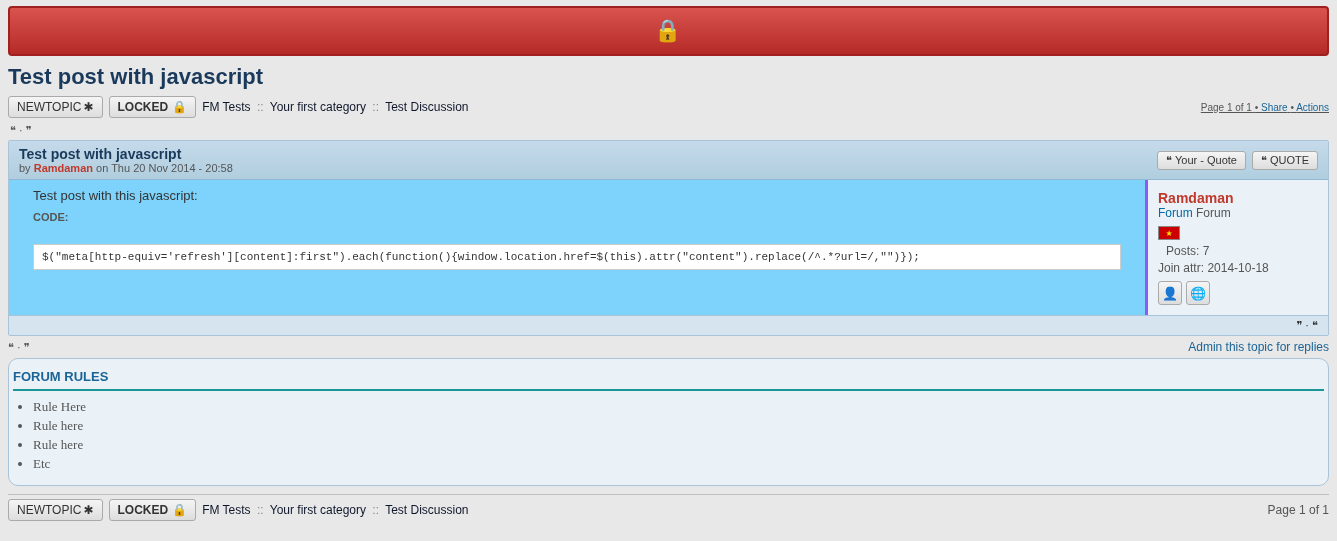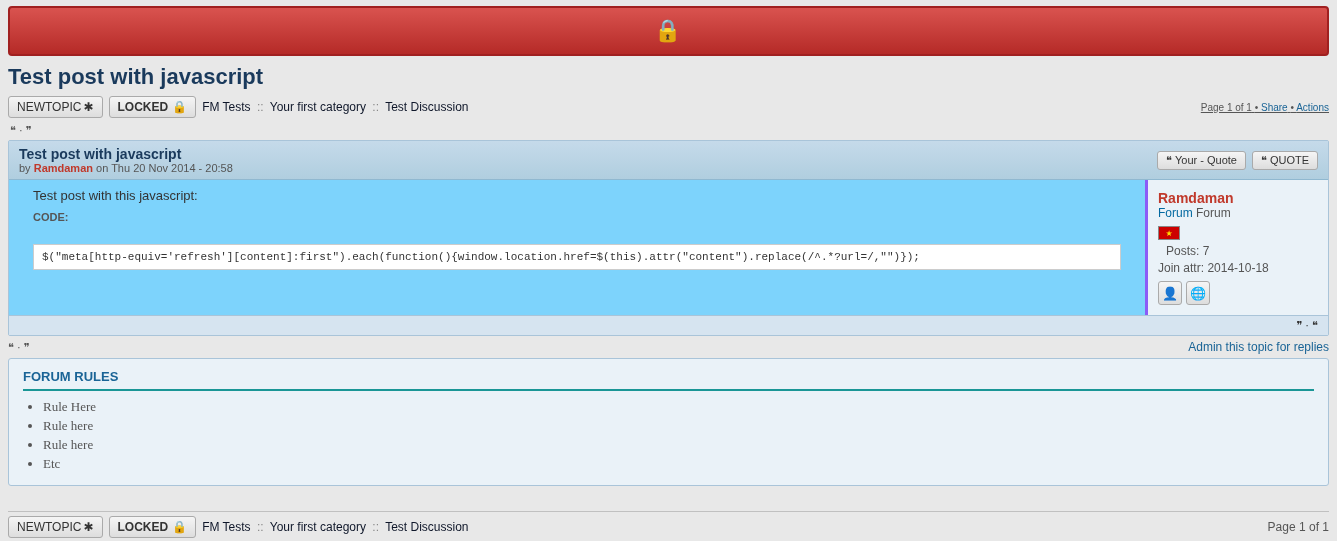--- a/index.html
+++ b/index.html
@@ -277,23 +277,23 @@
     .watch-link {
       color: #1a6496;
       text-decoration: none;
       font-size: 12px;
     }
 
     
     .forum-rules {
       background: #eaf2f8;
       border: 1px solid #a9c4d9;
-      border-radius: 3px;
-      margin-bottom: 25px;
-      padding: 10px 14px;
+      border-radius: 10px;
+      margin-bottom: 8px;
+      padding: 10px 4px;
     }
     .forum-rules-title {
       font-size: 13px;
       font-weight: bold;
       color: #1a6496;
       border-bottom: 2px solid #1a9696;
       padding-bottom: 5px;
       margin-bottom: 8px;
     }
     .forum-rules ul {

